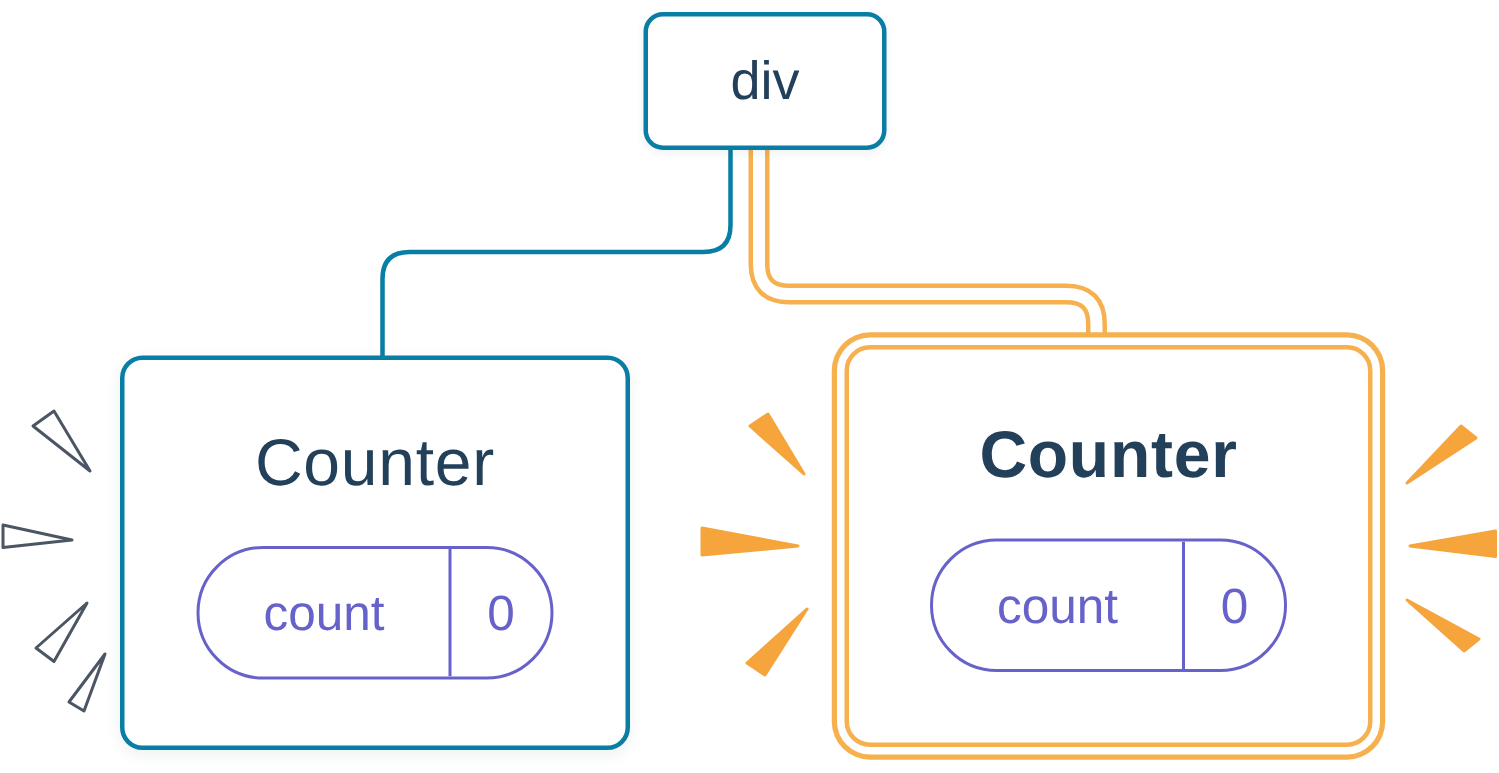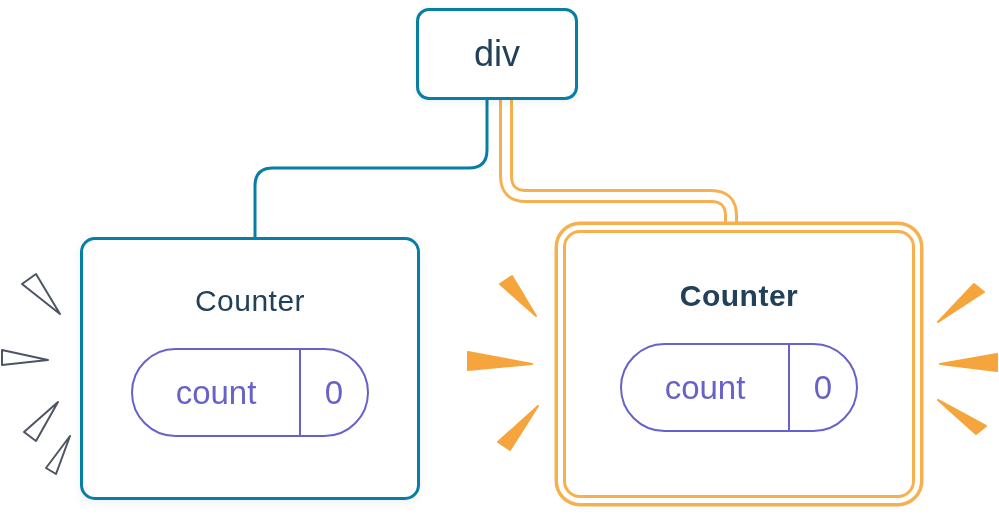--- a/index.html
+++ b/index.html
@@ -44,21 +44,21 @@
   }
   .sparks-yellow polygon {
     fill: var(--orange);
     stroke: var(--orange);
     stroke-width: 2;
     stroke-linejoin: round;
   }
 
   .node-root {
     position: absolute;
-    left: 416px;
+    left: 429px;
     top: 8px;
     width: 162px;
     height: 92px;
     background: #fff;
     border: 3px solid var(--blue);
     border-radius: 13px;
     display: flex;
     align-items: center;
     justify-content: center;
     font-size: 36px;
@@ -89,21 +89,21 @@
     width: 352px;
     height: 268px;
     border: 3.5px solid var(--yellow);
     border-radius: 17px;
     
     box-shadow: 0 0 0 5px #ffffff, 0 0 0 8.5px var(--yellow);
     padding-top: 46px;
   }
 
   .card-title {
-    font-size: 30px;
+    font-size: 44px;
     font-weight: 500;
     color: var(--ink);
     letter-spacing: 0.5px;
   }
   .card-right .card-title { font-weight: 700; }
 
   .pill {
     margin-top: 30px;
     display: flex;
     height: 89px;

